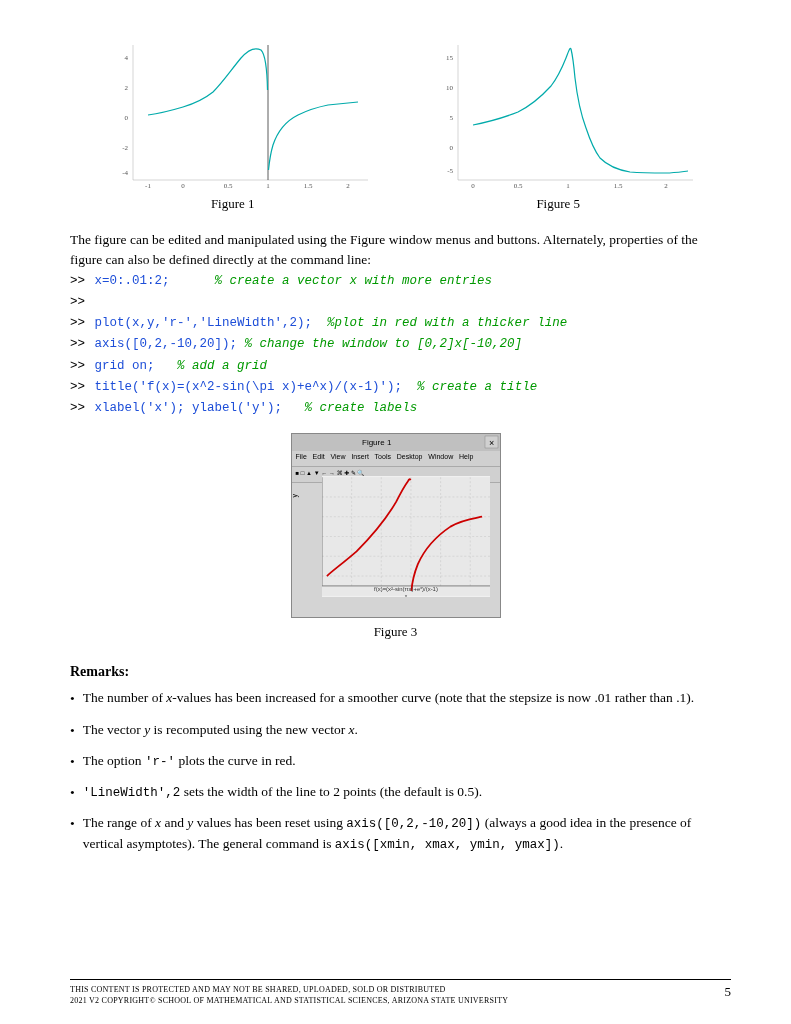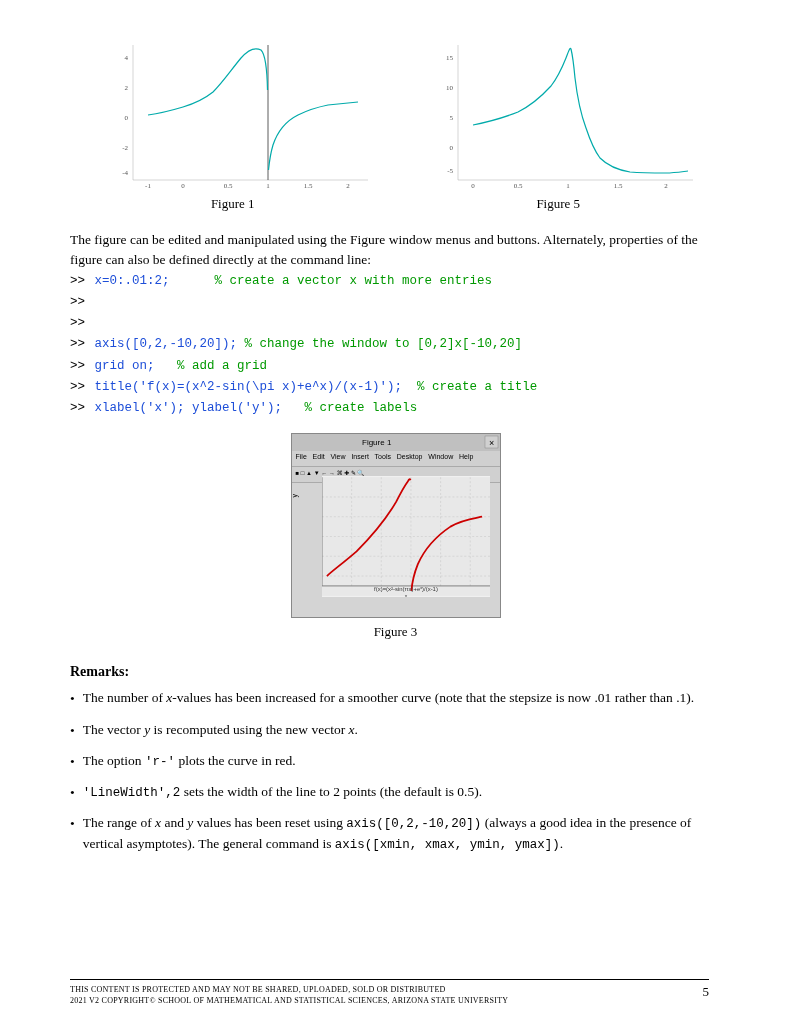--- a/index.html
+++ b/index.html
@@ -54,21 +54,21 @@
     }
     .code-line {
       display: flex;
       align-items: baseline;
     }
     .prompt {
       color: #000;
       margin-right: 2px;
     }
     .kw { color: #1d4ed8; }
-    .cm { color: #009900; }
+    .cm { color: #009900; font-style: italic; }
     .fig3-container {
       display: flex;
       flex-direction: column;
       align-items: center;
       margin: 10px 0 8px 0;
     }
     .fig3-img {
       width: 210px;
       height: 185px;
       border: 1px solid #888;
@@ -104,21 +104,21 @@
       flex: 1;
     }
     code {
       font-family: 'Courier New', Courier, monospace;
       font-size: 12.5px;
     }
     .footer {
       position: absolute;
       bottom: 18px;
       left: 70px;
-      right: 82px;
+      right: 60px;
       border-top: 1px solid #000;
       padding-top: 4px;
       display: flex;
       justify-content: space-between;
       align-items: flex-start;
     }
     .footer-left {
       font-size: 8px;
       line-height: 1.4;
       text-transform: uppercase;
@@ -226,20 +226,21 @@
   <div class="code-block">
     <div class="code-line">
       <span class="prompt">&gt;&gt;&nbsp;</span>
       <span><span class="kw">x=0:.01:2;</span>&nbsp;&nbsp;&nbsp;&nbsp;&nbsp;&nbsp;<span class="cm">% create a vector x with more entries</span></span>
     </div>
     <div class="code-line">
       <span class="prompt">&gt;&gt;&nbsp;</span>
     </div>
     <div class="code-line">
       <span class="prompt">&gt;&gt;&nbsp;</span>
+      <span><span class="kw">plot(x,y,</span><span class="kw">'r-'</span><span class="kw">,'LineWidth',2);</span>&nbsp;&nbsp;<span class="cm">%plot in red with a thicker line</span></span>
     </div>
     <div class="code-line">
       <span class="prompt">&gt;&gt;&nbsp;</span>
       <span><span class="kw">axis([0,2,-10,20]);</span> <span class="cm">% change the window to [0,2]x[-10,20]</span></span>
     </div>
     <div class="code-line">
       <span class="prompt">&gt;&gt;&nbsp;</span>
       <span><span class="kw">grid on;</span>&nbsp;&nbsp;&nbsp;<span class="cm">% add a grid</span></span>
     </div>
     <div class="code-line">

